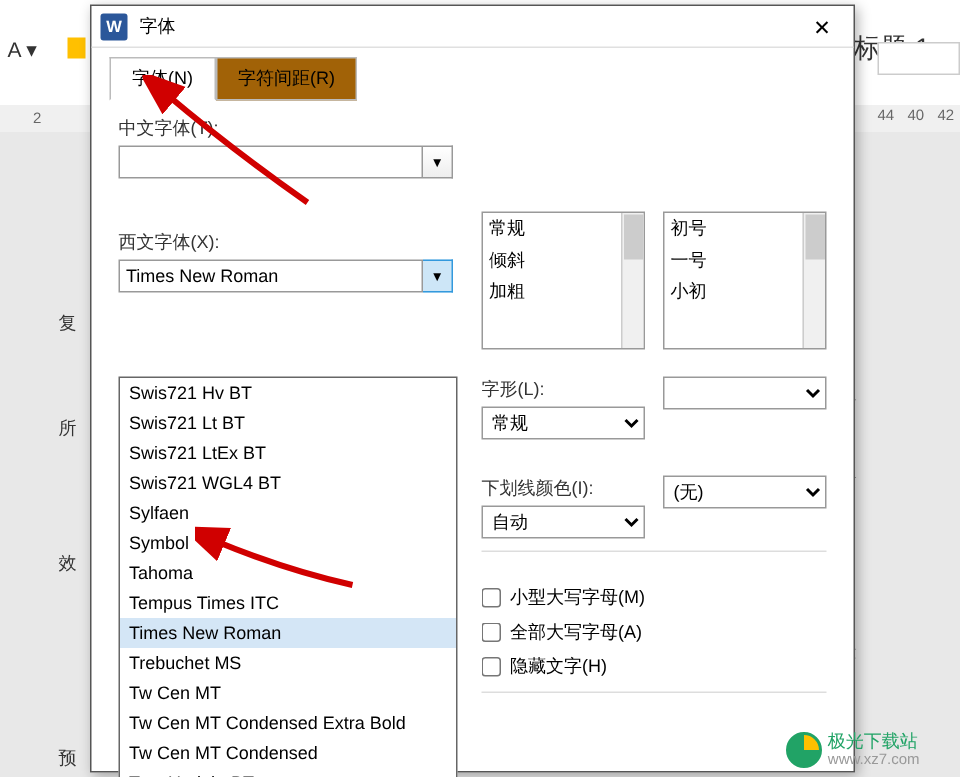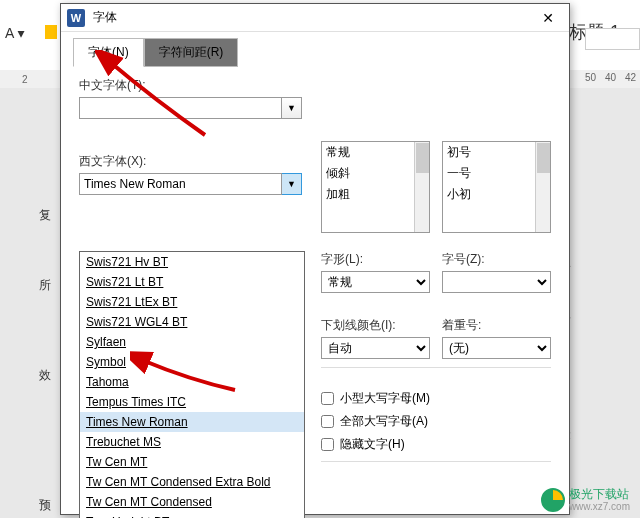--- a/index.html
+++ b/index.html
@@ -20,21 +20,21 @@
   background: #fff; border: 1px solid #555; box-shadow: 2px 2px 8px rgba(0,0,0,0.3);
 }
 .titlebar { height: 28px; display: flex; align-items: center; padding: 0 6px; border-bottom: 1px solid #e0e0e0; }
 .title-icon { width: 18px; height: 18px; background: #2b579a; color: #fff; display: inline-flex; align-items: center; justify-content: center; font-size: 11px; font-weight: bold; border-radius: 2px; }
 .title-text { margin-left: 8px; font-size: 12px; flex: 1; }
 .close-btn { width: 30px; height: 22px; display: flex; align-items: center; justify-content: center; font-size: 14px; cursor: pointer; }
 
 .tabs { display: flex; padding: 6px 12px 0 12px; }
 .tab { padding: 5px 14px; font-size: 12px; border: 1px solid #bbb; background: #fff; position: relative; }
 .tab.active { border-bottom: 1px solid #fff; z-index: 2; }
-.tab:not(.active) { background: #737373; }
+.tab:not(.active) { background: #a16207; }
 
 .dlg-body { padding: 10px 18px; position: relative; }
 .col-narrow { width: 223px; }
 .col-small { flex: 1; }
 .lbl { font-size: 12px; color: #333; margin-bottom: 3px; display: block; }
 .combo { display: flex; width: 100%; }
 .combo input, .combo-input {
   flex: 1; height: 22px; border: 1px solid #999; padding: 0 4px; font-size: 12px; background: #fff; width: 100%;
 }
 .combo-arrow { width: 20px; height: 22px; border: 1px solid #999; border-left: none; background: linear-gradient(#fff,#eee); display: flex; align-items: center; justify-content: center; font-size: 9px; }
@@ -44,51 +44,51 @@
 .listbox { border: 1px solid #999; height: 92px; overflow: hidden; font-size: 12px; position: relative; }
 .listbox .item { padding: 2px 4px; }
 .listbox .scrollbar { position: absolute; right: 0; top: 0; width: 15px; height: 100%; background: #f0f0f0; border-left: 1px solid #ccc; }
 .listbox .thumb { width: 13px; height: 30px; background: #ccc; margin: 1px; }
 
 .dropdown-list {
   position: absolute; top: 184px; left: 18px; width: 226px;
   background: #fff; border: 1px solid #666; z-index: 10; font-size: 12px;
   max-height: 310px; overflow: hidden;
 }
-.dropdown-list .ditem { padding: 3px 6px; cursor: pointer; text-decoration: underline; }
+.dropdown-list .ditem { padding: 3px 6px; cursor: pointer; }
 .dropdown-list .ditem.sel { background: #d4e6f6; }
 
 .sidechar { position: absolute; left: -40px; font-size: 12px; color: #333; }
 
 hr.divider { border: none; border-top: 1px solid #ddd; margin: 8px 0; }
 
 .check-row { display: flex; align-items: center; font-size: 12px; margin: 6px 0; }
 .check-row input { margin-right: 6px; width: 13px; height: 13px; }
 
 .arrow-red { position: absolute; pointer-events: none; z-index: 20; }
 
-.watermark { position: absolute; bottom: 6px; right: 10px; display: flex; align-items: flex-start; font-size: 12px; color: #21a366; z-index: 30; }
+.watermark { position: absolute; bottom: 6px; right: 27px; display: flex; align-items: flex-start; font-size: 12px; color: #21a366; z-index: 30; }
 .wm-icon { width: 24px; height: 24px; border: 2px solid #21a366; border-radius: 50%; margin-right: 4px; background: conic-gradient(#ffc000 0 25%, #21a366 0 100%); }
 .wm-text { line-height: 1.1; }
 .wm-url { font-size: 10px; color: #999; }
 
 .right-col { position: absolute; top: 68px; left: 260px; right: 18px; }
 .right-row { display: flex; gap: 12px; margin-bottom: 6px; }
 .right-row .col-small { flex: 1; }
 </style>
 </head>
 <body>
 
 <div class="bg-header"></div>
 <span class="icon-A">A ▾</span>
 <span class="icon-hl"></span>
 <div class="bg-title">标题 1</div>
 <div class="bg-btn"></div>
 <div class="bg-ruler">
-  <span class="ruler-num" style="left:585px">50</span>
+  <span class="ruler-num" style="left:585px">44</span>
   <span class="ruler-num" style="left:605px">40</span>
   <span class="ruler-num" style="left:625px">42</span>
 </div>
 <span class="num-2">2</span>
 <span class="bg-para" style="top:160px">为</span>
 <span class="bg-para" style="top:208px"> ,</span>
 <span class="bg-para" style="top:256px">形</span>
 <span class="bg-para" style="top:304px">依</span>
 <span class="bg-para" style="top:425px">表</span>
 
@@ -154,34 +154,32 @@
       </div>
 
       <div style="height:12px"></div>
 
       <div class="right-row">
         <div class="col-small">
           <span class="lbl">字形(L):</span>
           <select class="select"><option>常规</option></select>
         </div>
         <div class="col-small">
-          <span class="lbl">字号(Z):</span>
           <select class="select"></select>
         </div>
       </div>
 
       <div style="height:18px"></div>
 
       <div class="right-row">
         <div class="col-small">
           <span class="lbl">下划线颜色(I):</span>
           <select class="select"><option>自动</option></select>
         </div>
         <div class="col-small">
-          <span class="lbl">着重号:</span>
           <select class="select"><option>(无)</option></select>
         </div>
       </div>
 
       <hr class="divider">
       <div style="height:8px"></div>
 
       <div class="check-row">
         <input type="checkbox" style="">
         <span>小型大写字母(M)</span>

